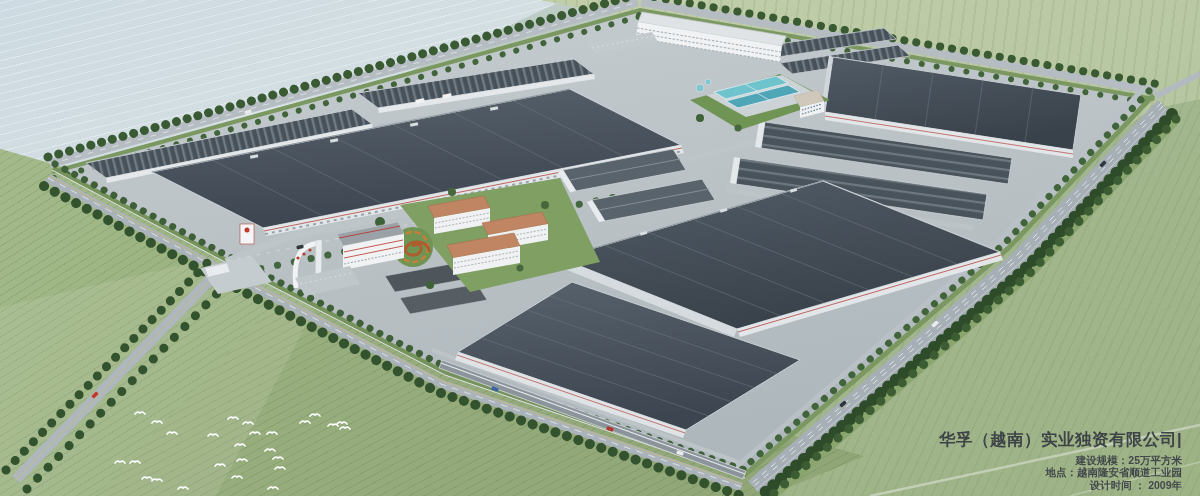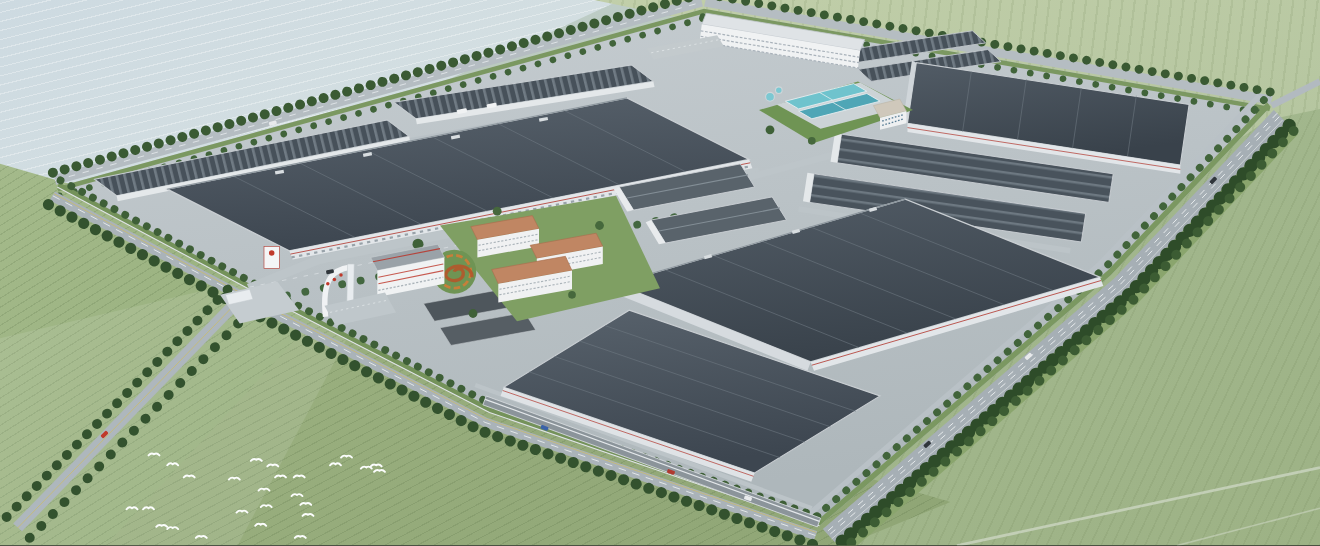--- a/index.html
+++ b/index.html
@@ -433,14 +433,20 @@
         <use href="#bird" x="280" y="468"></use>
         <use href="#bird" x="305" y="422"></use>
       <use href="#bird" x="315" y="415"></use>
         <use href="#bird" x="333" y="425"></use>
         <use href="#bird" x="342" y="423"></use>
       <use href="#bird" x="345" y="428"></use>
         <use href="#bird" x="273" y="488"></use>
     </g>
   </svg>
 
+  <div class="caption">
+    <div class="caption-title">华孚（越南）实业独资有限公司|</div>
+    <div class="caption-line">建设规模：25万平方米</div>
+    <div class="caption-line">地点：越南隆安省顺道工业园</div>
+    <div class="caption-line">设计时间 ： 2009年</div>
+  </div>
 
 </div>
 
 </body></html>

